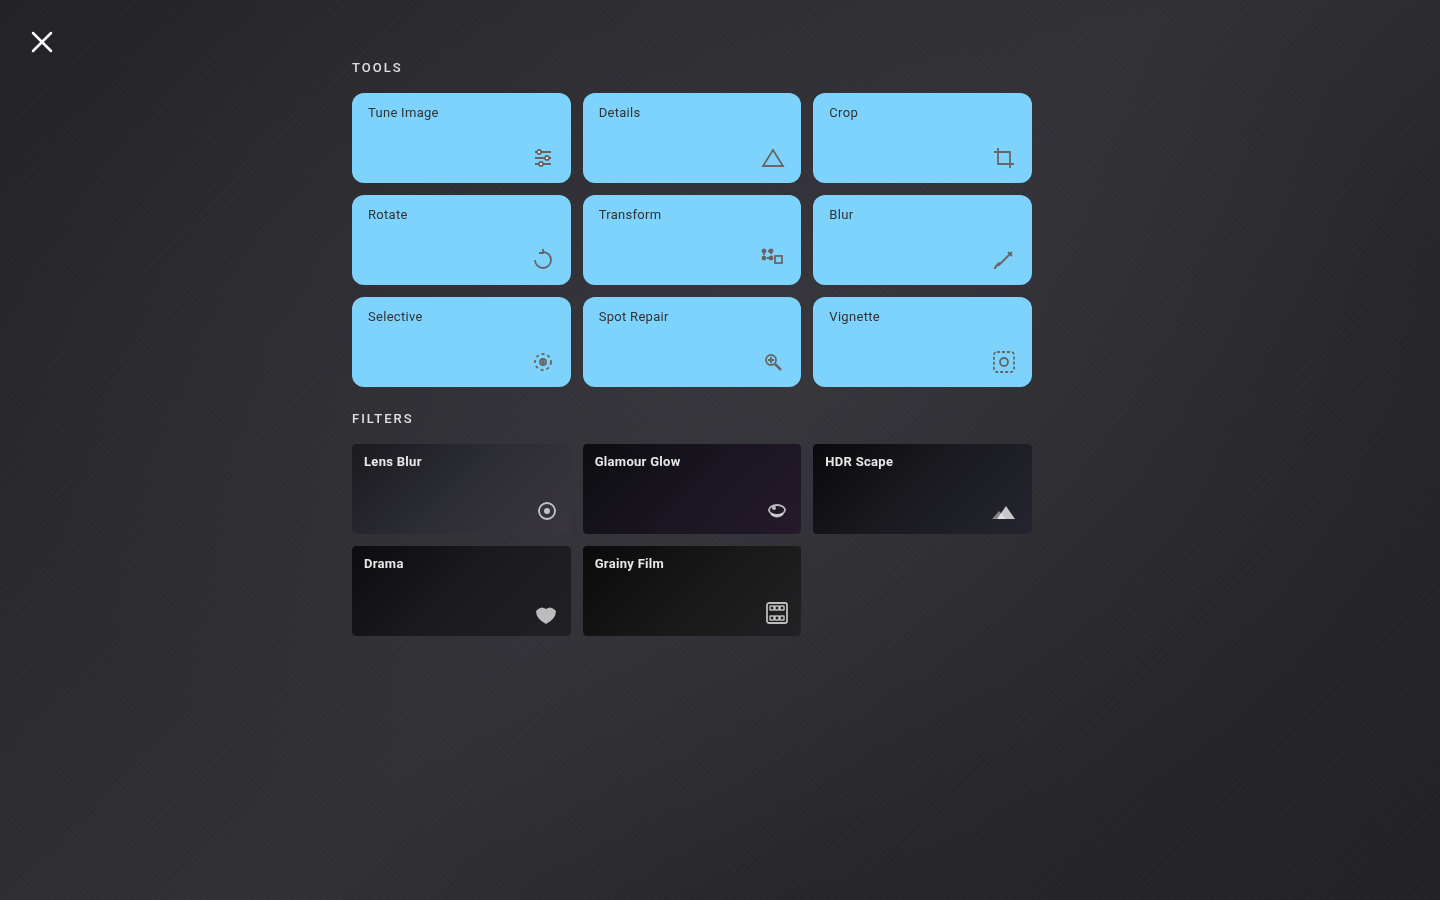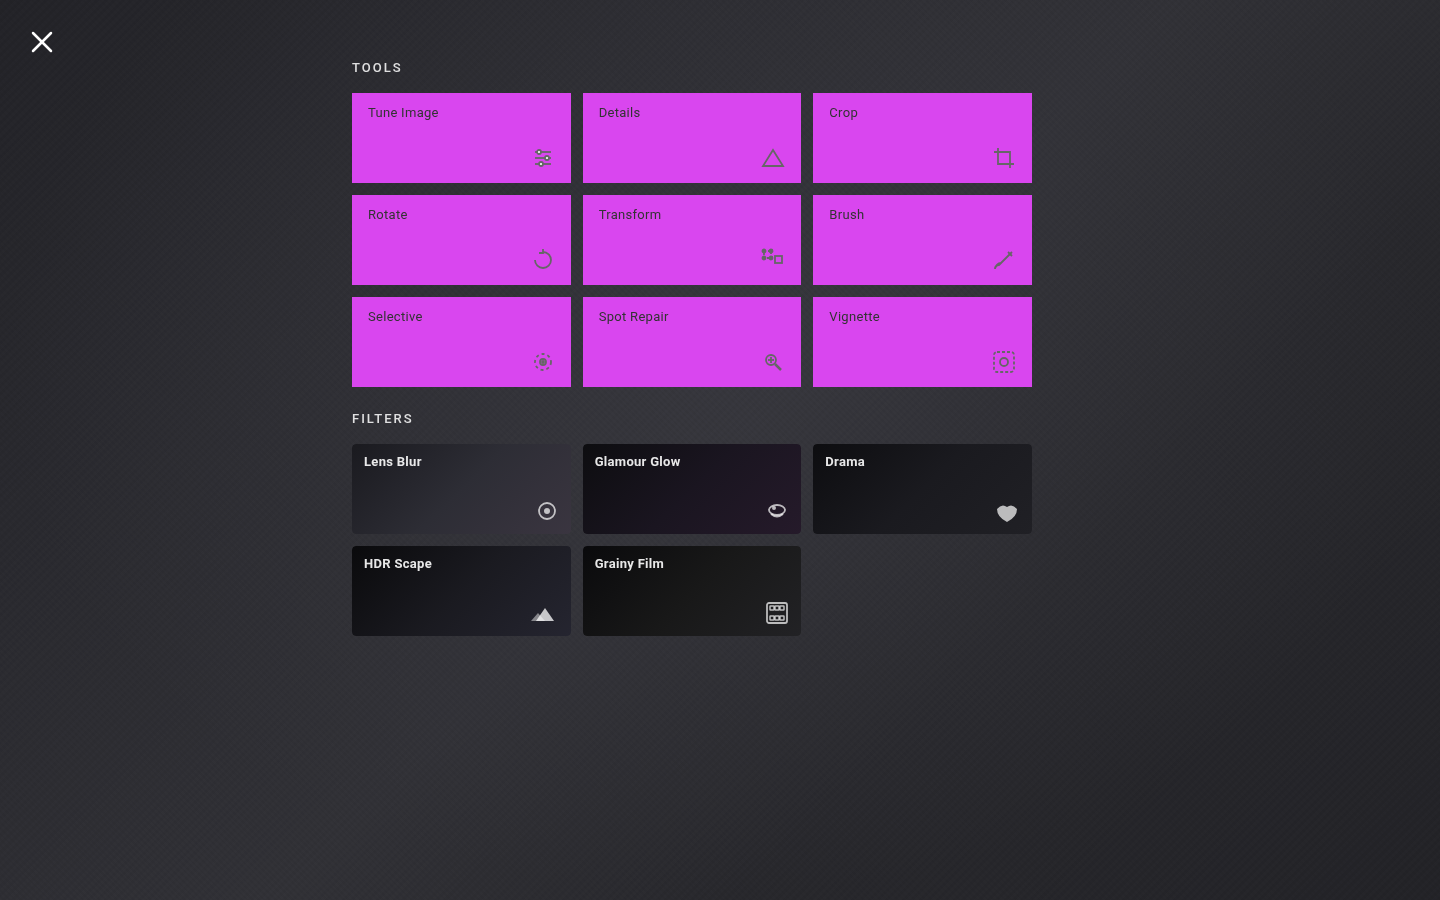--- a/index.html
+++ b/index.html
@@ -81,22 +81,22 @@
 
     .grid-3 {
       display: grid;
       grid-template-columns: repeat(3, 1fr);
       gap: 12px;
       margin-bottom: 12px;
     }
 
     
     .tool-card {
-      background: #d946ef;
-      border-radius: 0;
+      background: #7dd3fc;
+      border-radius: 12px;
       padding: 12px 16px 10px;
       height: 90px;
       display: flex;
       flex-direction: column;
       justify-content: space-between;
       cursor: pointer;
       position: relative;
       overflow: hidden;
     }
 
@@ -259,21 +259,21 @@
             <rect x="14" y="8" width="7" height="7" stroke="#666" stroke-width="1.8" fill="none"></rect>
             <circle cx="3" cy="3" r="1.5" fill="#666"></circle>
             <circle cx="10" cy="3" r="1.5" fill="#666"></circle>
             <circle cx="3" cy="10" r="1.5" fill="#666"></circle>
             <circle cx="10" cy="10" r="1.5" fill="#666"></circle>
           </svg>
         </span>
       </div>
 
       <div class="tool-card">
-        <span class="card-label">Brush</span>
+        <span class="card-label">Blur</span>
         <span class="card-icon">
           <svg width="24" height="24" viewBox="0 0 24 24" fill="none" stroke="#666" stroke-width="1.8">
             <path d="M3,21 C3,18 6,15 9,15 L18,6 L20,4 L20,4 L16,8 L7,17 C4,17 3,20 3,21 Z" fill="none" stroke="#666" stroke-width="1.8"></path>
             <line x1="16" y1="4" x2="20" y2="8" stroke="#666" stroke-width="1.8"></line>
           </svg>
         </span>
       </div>
 
       <div class="tool-card">
         <span class="card-label">Selective</span>
@@ -336,40 +336,40 @@
               <svg width="24" height="24" viewBox="0 0 24 24" fill="none">
                 <ellipse cx="12" cy="11" rx="8" ry="5" stroke="rgba(255,255,255,0.7)" stroke-width="1.8" fill="none"></ellipse>
                 <circle cx="9" cy="9" r="2" fill="rgba(255,255,255,0.7)"></circle>
                 <path d="M6,15 Q12,20 18,15" stroke="rgba(255,255,255,0.7)" stroke-width="1.8" fill="none"></path>
               </svg>
             </span>
           </div>
         </div>
 
 
-        <div class="filter-card drama">
-          <div class="card-bg"></div>
-          <div class="card-content">
-            <span class="card-label">Drama</span>
-            <span class="card-icon">
-              <svg width="26" height="22" viewBox="0 0 26 22" fill="none">
-                <path d="M3,8 Q8,2 13,6 Q18,2 23,8 Q23,16 13,21 Q3,16 3,8 Z" fill="rgba(255,255,255,0.7)"></path>
-              </svg>
-            </span>
-          </div>
-        </div>
-
         <div class="filter-card hdr-scape">
           <div class="card-bg"></div>
           <div class="card-content">
             <span class="card-label">HDR Scape</span>
             <span class="card-icon">
               <svg width="28" height="22" viewBox="0 0 28 22" fill="none">
                 <polygon points="5,18 14,5 23,18" fill="rgba(255,255,255,0.75)"></polygon>
                 <polygon points="0,18 7,10 14,18" fill="rgba(255,255,255,0.45)"></polygon>
+              </svg>
+            </span>
+          </div>
+        </div>
+
+        <div class="filter-card drama">
+          <div class="card-bg"></div>
+          <div class="card-content">
+            <span class="card-label">Drama</span>
+            <span class="card-icon">
+              <svg width="26" height="22" viewBox="0 0 26 22" fill="none">
+                <path d="M3,8 Q8,2 13,6 Q18,2 23,8 Q23,16 13,21 Q3,16 3,8 Z" fill="rgba(255,255,255,0.7)"></path>
               </svg>
             </span>
           </div>
         </div>
 
         <div class="filter-card grainy-film">
           <div class="card-bg"></div>
           <div class="card-content">
             <span class="card-label">Grainy Film</span>
             <span class="card-icon">

